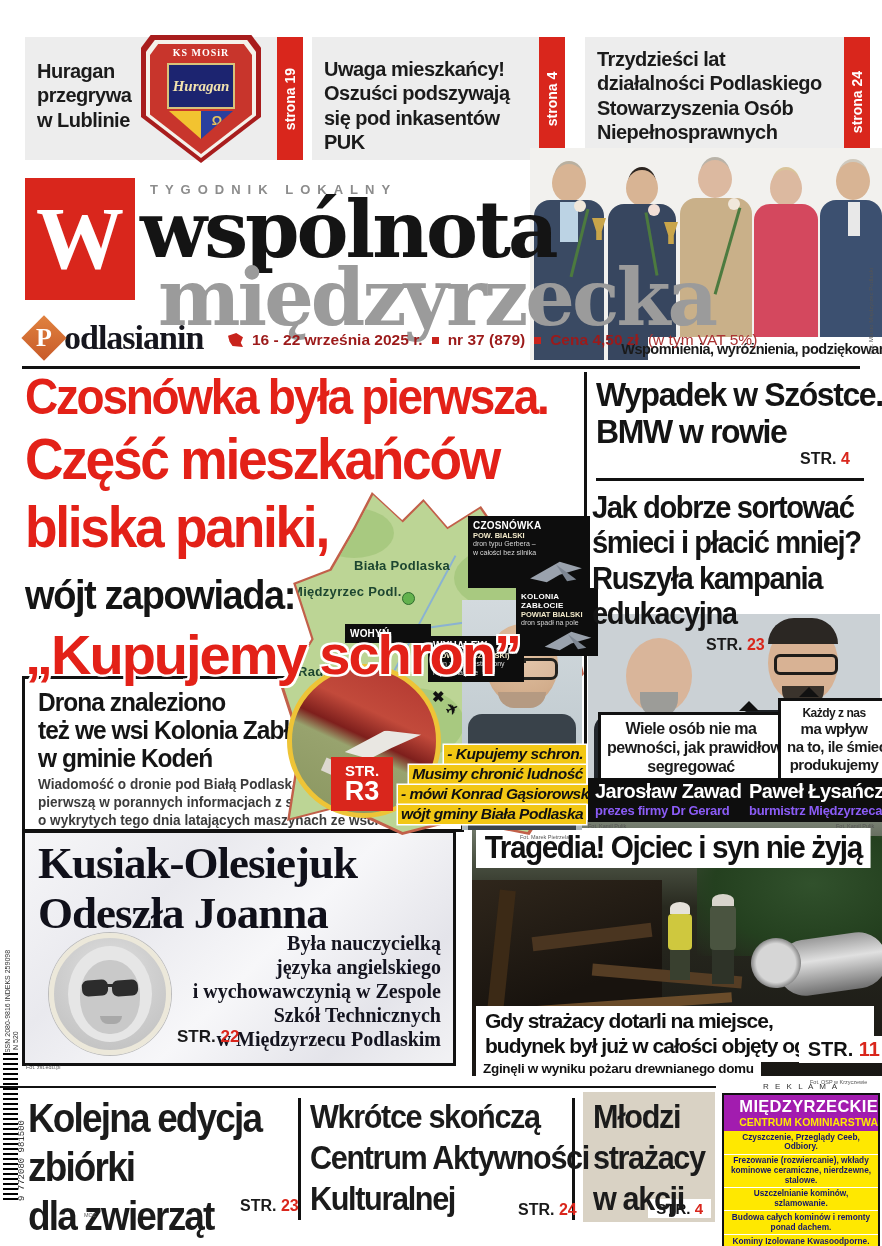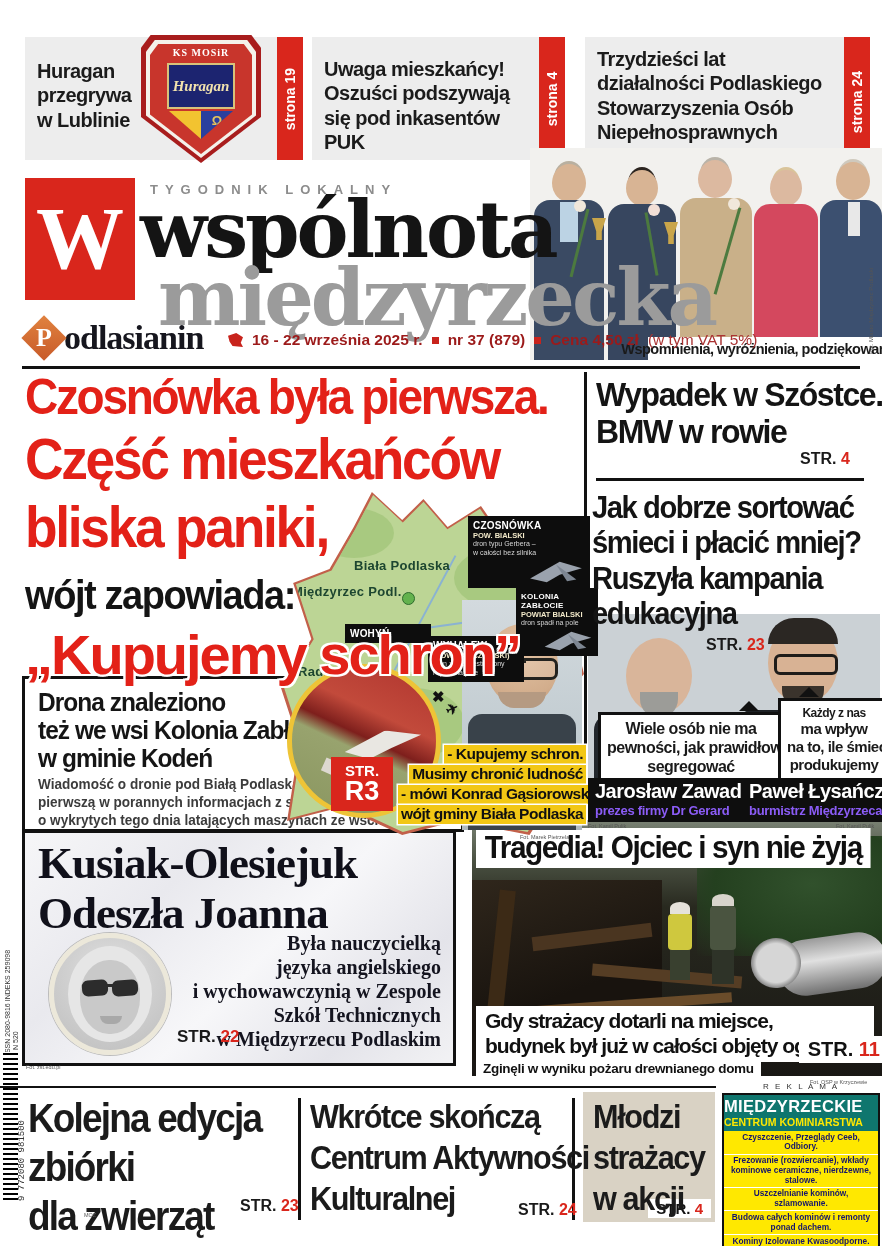--- a/index.html
+++ b/index.html
@@ -68,21 +68,21 @@
   .ib-t{position:absolute;left:13px;top:9px;font-weight:700;font-size:25.5px;letter-spacing:-1px;line-height:1.1;color:#151515;transform:scaleX(.96);transform-origin:0 0;white-space:nowrap}
   .ib-b{position:absolute;left:13px;top:96px;font-weight:700;font-size:14px;line-height:1.3;color:#3c3c3c;white-space:nowrap;transform:scaleX(.97);transform-origin:0 0}
   .circphoto{position:absolute;left:287px;top:664px;width:144px;height:144px;border-radius:50%;border:5px solid #eec437;z-index:4;overflow:hidden;
     background:linear-gradient(205deg,#b0352f 0%,#c24a3b 34%,#7e1f1c 48%,#98a36e 56%,#8a9660 100%)}
   .dronewing{position:absolute;left:52px;top:62px;width:78px;height:26px;background:#e9e7e2;clip-path:polygon(0 60%,55% 0,100% 35%,60% 70%,30% 100%);transform:rotate(-8deg)}
   .r3badge{position:absolute;left:331px;top:757px;width:62px;height:54px;background:#d9261c;color:#fff;z-index:5;display:flex;flex-direction:column;align-items:center;justify-content:center;line-height:1}
   .r3badge .l{font-weight:700;font-size:15px}.r3badge .n{font-weight:700;font-size:27px}
   
   .wojt{position:absolute;left:462px;top:600px;width:120px;height:230px;z-index:3;background:linear-gradient(180deg,#d3dade 0%,#c2ccd1 60%,#aeb9bf 100%);overflow:hidden}
   .yql{position:absolute;left:398px;top:744px;width:188px;text-align:right;z-index:6;line-height:1.22}
-  .yql span{display:inline-block;background:#f2c714;color:#101010;font-weight:700;font-size:15.5px;letter-spacing:-.5px;padding:0 3px;box-shadow:0 0 0 1.5px #fff;white-space:nowrap}
+  .yql span{display:inline-block;background:#f2c714;color:#101010;font-weight:700;font-style:italic;font-size:15.5px;letter-spacing:-.5px;padding:0 3px;box-shadow:0 0 0 1.5px #fff;white-space:nowrap}
   .tinycred{position:absolute;font-size:5.5px;color:#555;z-index:7}
   
   .rc-h{position:absolute;color:#141414;font-weight:700;white-space:nowrap;letter-spacing:-1.5px;transform:scaleX(.94);transform-origin:0 0;line-height:1.08;z-index:7}
   .strref{position:absolute;font-weight:700;font-size:16px;z-index:8;white-space:nowrap}
   .strref .n{color:#d9261c}
   .rphoto{position:absolute;left:588px;top:614px;width:292px;height:210px;background:#cbd1d5;z-index:1;overflow:hidden}
   .suit{position:absolute;border-radius:16px 16px 0 0;background:#23272c}
   .bubble{position:absolute;background:#fff;border:3px solid #111;text-align:center;z-index:6;padding:5px 6px}
   .bubble:before{content:"";position:absolute;top:-14px;width:0;height:0;border:10px solid transparent;border-bottom-color:#111;border-top:none}
   .bubble.bl:before{right:22px}.bubble.br:before{left:18px}
@@ -98,21 +98,21 @@
   .obcirc{position:absolute;left:24px;top:100px;width:112px;height:112px;border-radius:50%;border:5px solid #ece8da;box-shadow:0 0 0 1px #bbb;overflow:hidden;background:radial-gradient(circle at 50% 34%,#e3e3e3 0%,#d0d0d0 45%,#bdbdbd 100%)}
   
   .trag{position:absolute;left:472px;top:820px;width:425px;height:256px;z-index:1;overflow:hidden;
     background:linear-gradient(180deg,#7a8274 0%,#4a5142 16%,#28291f 34%,#191714 100%)}
   .whitebox{position:absolute;background:#fff;color:#111;font-weight:700;white-space:nowrap}
   
   .bt-h{position:absolute;color:#1b1b1b;font-weight:700;white-space:nowrap;letter-spacing:-2px;transform:scaleX(.9);transform-origin:0 0;line-height:1.2;z-index:2}
   .beige{position:absolute;left:583px;top:1092px;width:132px;height:130px;background:#d9d2c4}
   .adlabel{position:absolute;left:722px;top:1082px;width:158px;text-align:center;font-size:8px;color:#333;letter-spacing:2px}
   .ad{position:absolute;left:722px;top:1093px;width:158px;border:2px solid #111;box-sizing:border-box;z-index:2}
-  .ad-h{background:#0f766e;text-align:left;padding:2px 0 3px}
+  .ad-h{background:#a21caf;text-align:right;padding:2px 0 3px}
   .ad-h .t1{display:block;color:#fff;font-weight:700;font-size:16.5px;letter-spacing:.3px}
   .ad-h .t2{display:block;color:#ffe800;font-weight:700;font-size:10.5px}
   .ad-b{background:#ffe800}
   .ad-b div{font-weight:700;font-size:8.3px;color:#15156b;text-align:center;line-height:1.18;padding:1.5px 3px;border-bottom:1px solid #fff}
   
   .vedge{position:absolute;writing-mode:vertical-rl;transform:rotate(180deg);font-size:7px;color:#333;white-space:nowrap}
   .barcode{position:absolute;left:3px;top:1052px;width:15px;height:148px;background:repeating-linear-gradient(0deg,#000 0 2px,#fff 2px 5px)}
 </style>
 </head>
 <body>

